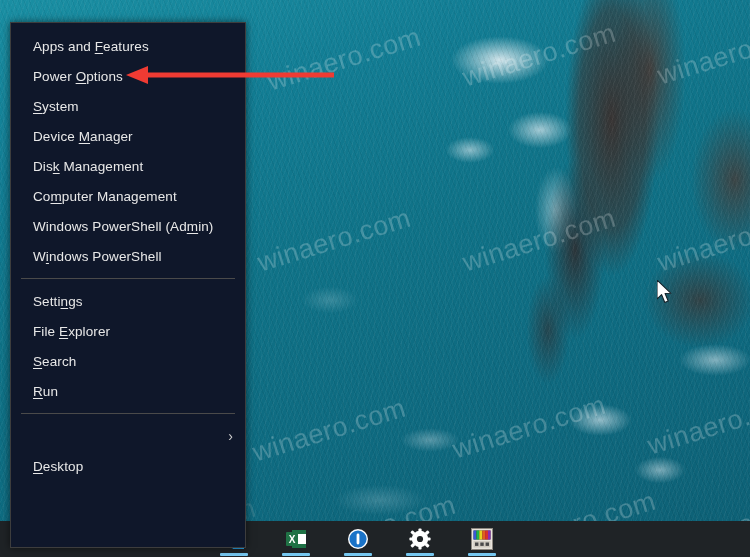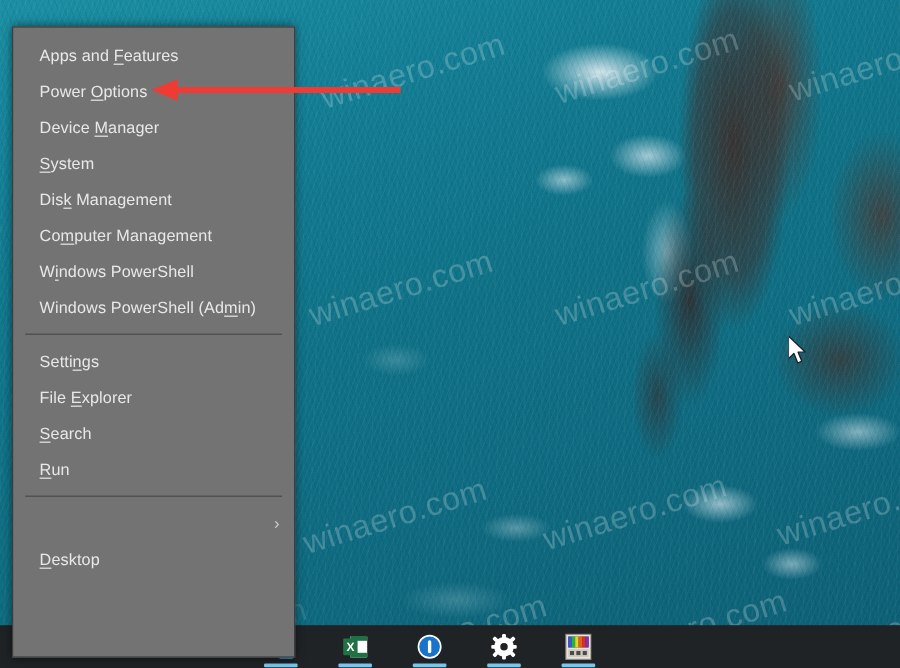--- a/index.html
+++ b/index.html
@@ -63,21 +63,21 @@
     letter-spacing: 0.5px;
     font-weight: 400;
   }
   .wm.dark { color: rgba(235,235,235,0.13); }
 
   
   #winx-menu {
     position: absolute;
     left: 10px; top: 22px;
     width: 236px; height: 526px;
-    background: #737373;
+    background: #0f172a;
     border: 1px solid #3d3d3d;
     box-shadow: 0 0 8px rgba(0,0,0,0.55);
     z-index: 30;
     padding: 8px 0 8px 0;
   }
   .menu-item {
     position: relative;
     height: 30px;
     display: flex;
     align-items: center;
@@ -245,36 +245,36 @@
   </div>
 
   <div id="winx-menu">
       <div class="menu-item">
         <span class="label">Apps and <u>F</u>eatures</span>
       </div>
       <div class="menu-item">
         <span class="label">Power <u>O</u>ptions</span>
       </div>
       <div class="menu-item">
+        <span class="label"><u>S</u>ystem</span>
+      </div>
+      <div class="menu-item">
         <span class="label">Device <u>M</u>anager</span>
       </div>
       <div class="menu-item">
-        <span class="label"><u>S</u>ystem</span>
-      </div>
-      <div class="menu-item">
         <span class="label">Dis<u>k</u> Management</span>
       </div>
       <div class="menu-item">
         <span class="label">Co<u>m</u>puter Management</span>
       </div>
       <div class="menu-item">
+        <span class="label">Windows PowerShell (Ad<u>m</u>in)</span>
+      </div>
+      <div class="menu-item">
         <span class="label">W<u>i</u>ndows PowerShell</span>
-      </div>
-      <div class="menu-item">
-        <span class="label">Windows PowerShell (Ad<u>m</u>in)</span>
       </div>
       <div class="menu-sep"></div>
       <div class="menu-item">
         <span class="label">Setti<u>n</u>gs</span>
       </div>
       <div class="menu-item">
         <span class="label">File <u>E</u>xplorer</span>
       </div>
       <div class="menu-item">
         <span class="label"><u>S</u>earch</span>

